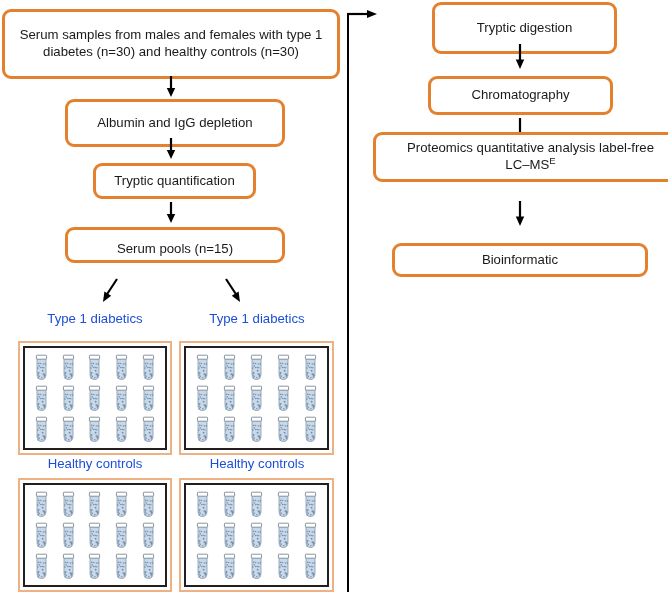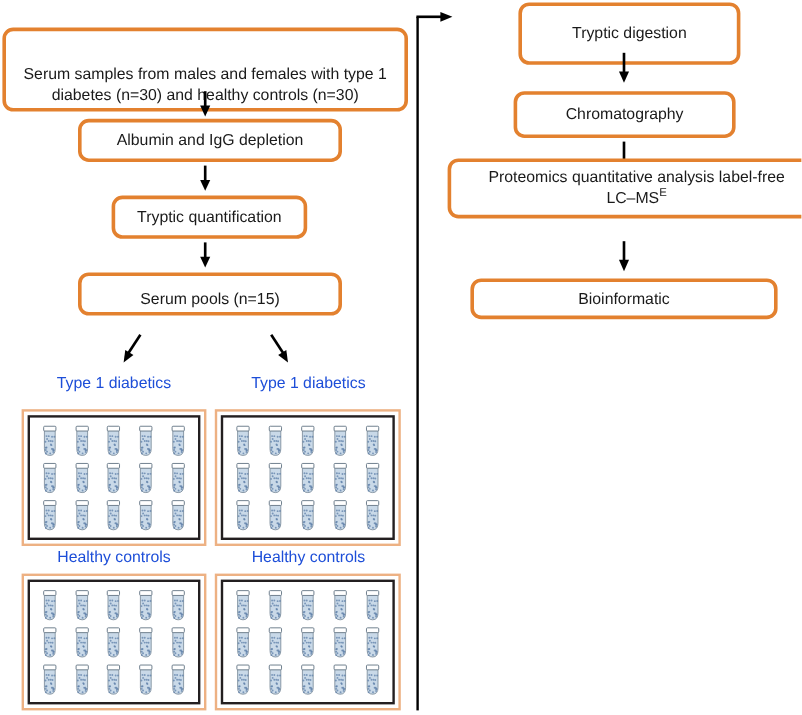--- a/index.html
+++ b/index.html
@@ -80,30 +80,30 @@
     height: 28px;
     position: relative;
   }
   .tube svg { display: block; }
 </style>
 </head>
 <body>
 
 <div id="diagram">
 
-  <div class="box" style="left:2px; top:23px; width:338px; height:70px;align-items:flex-end;">
+  <div class="box" style="left:2px; top:9px; width:338px; height:70px;">
     <span class="box-label">Serum samples from males and females with type 1 diabetes (n=30) and healthy controls (n=30)</span>
   </div>
 
   <svg class="arrow" style="left:164px; top:76px;" width="14" height="22" viewBox="0 0 14 22">
     <line x1="7" y1="0" x2="7" y2="14" stroke="#000" stroke-width="2.2"></line>
     <polygon points="7,21 2.8,12 11.2,12" fill="#000"></polygon>
   </svg>
 
-  <div class="box" style="left:65px; top:99px; width:220px; height:36px;">
+  <div class="box" style="left:65px; top:99px; width:220px; height:48px;">
     <span class="box-label">Albumin and IgG depletion</span>
   </div>
 
   <svg class="arrow" style="left:164px; top:138px;" width="14" height="22" viewBox="0 0 14 22">
     <line x1="7" y1="0" x2="7" y2="14" stroke="#000" stroke-width="2.2"></line>
     <polygon points="7,21 2.8,12 11.2,12" fill="#000"></polygon>
   </svg>
 
   <div class="box" style="left:93px; top:163px; width:163px; height:36px;">
     <span class="box-label">Tryptic quantification</span>
@@ -1861,17 +1861,17 @@
   <div class="box" style="left:373px; top:132px; width:315px; height:50px; flex-direction:column;">
     <span class="box-label">Proteomics quantitative analysis label-free</span>
     <span class="box-label"><span>LC–MS</span><span class="sup">E</span></span>
   </div>
 
   <svg class="arrow" style="left:513px; top:201px;" width="14" height="26" viewBox="0 0 14 26">
     <line x1="7" y1="0" x2="7" y2="17" stroke="#000" stroke-width="2.2"></line>
     <polygon points="7,25 2.8,15.5 11.2,15.5" fill="#000"></polygon>
   </svg>
 
-  <div class="box" style="left:392px; top:232px; width:256px; height:34px;">
+  <div class="box" style="left:392px; top:243px; width:256px; height:34px;">
     <span class="box-label">Bioinformatic</span>
   </div>
 
 </div>
 
 </body></html>

